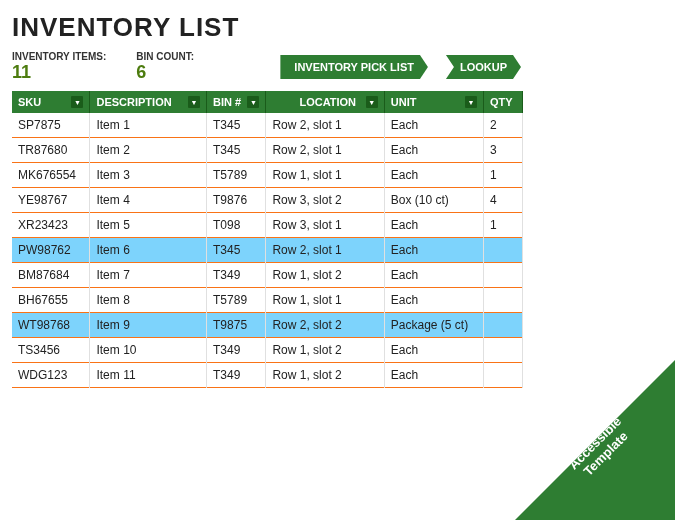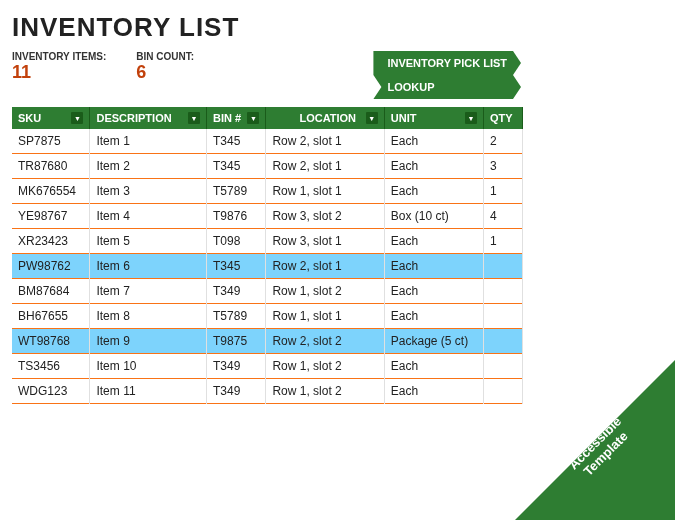--- a/index.html
+++ b/index.html
@@ -31,31 +31,30 @@
     .summary-item label {
       font-size: 10px;
       font-weight: 700;
       color: #333;
       text-transform: uppercase;
       display: block;
     }
     .summary-item .value {
       font-size: 18px;
       font-weight: 700;
-      color: #c2410c;
+      color: #4d7c0f;
     }
     .summary-item.total .value {
       color: #2e7d32;
     }
     .btn-group {
       display: flex;
-      gap: 0;
+      gap: 16px;
       margin-left: auto;
       align-self: center;
-      flex-direction: column;
     }
     .btn-arrow {
       background: #2e7d32;
       color: #fff;
       font-size: 11px;
       font-weight: 700;
       padding: 6px 14px;
       cursor: pointer;
       border: none;
       position: relative;

